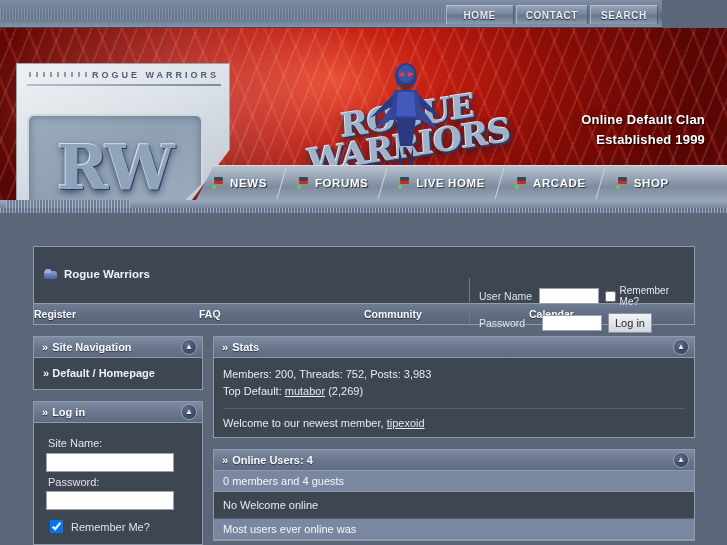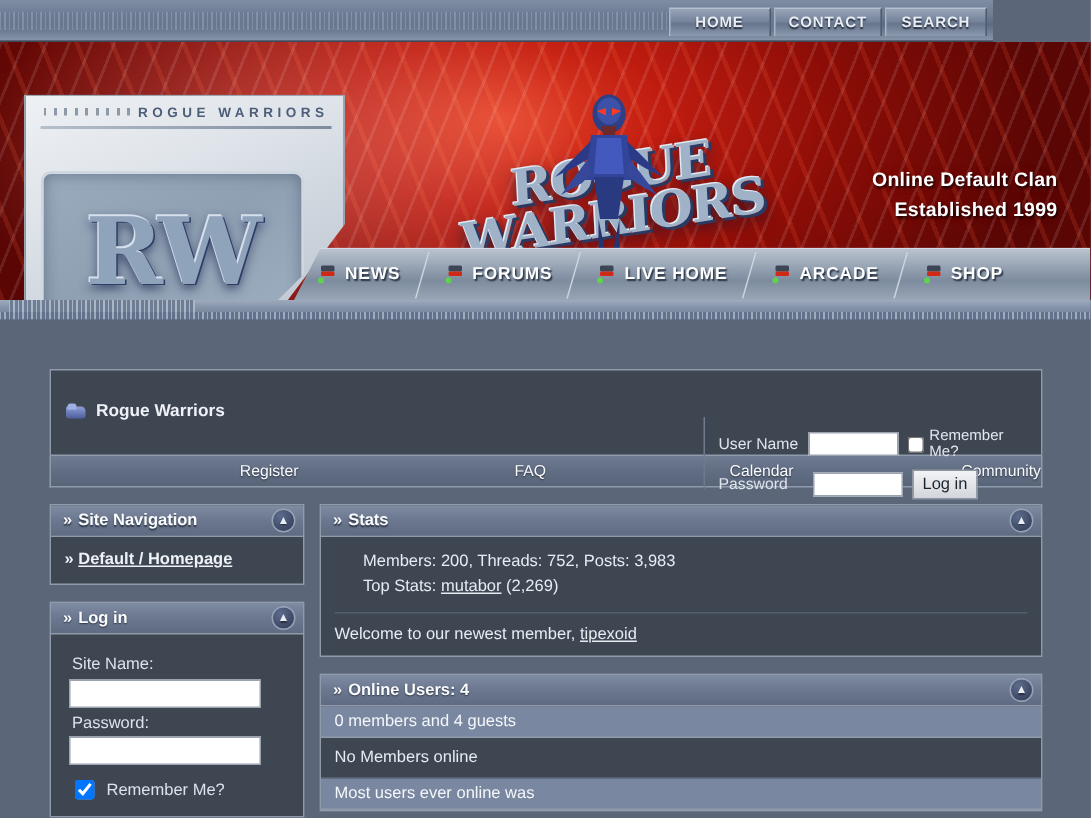--- a/index.html
+++ b/index.html
@@ -230,22 +230,22 @@
     cursor: pointer;
   }
 
   
   .subnav {
     display: flex; height: 21px; align-items: center;
     background: linear-gradient(180deg,#6f7b90 0%, #616d83 50%, #586478 100%);
     border: 1px solid #8f9aab; border-top: none;
   }
   .subnav a {
-    flex: 1; text-align: right; text-decoration: none;
-    font-size: 10.5px; font-weight: normal; color: #fafbfd;
+    flex: 1; text-align: left; text-decoration: none;
+    font-size: 10.5px; font-weight: bold; color: #fafbfd;
     text-shadow: 0 1px 1px rgba(25,32,44,.8);
   }
 
   
   .cols { display: flex; gap: 10px; margin-top: 11px; align-items: flex-start; }
   .col-left { width: 170px; flex: 0 0 170px; }
   .col-right { flex: 1; }
 
   .panel {
     border: 1px solid #8f9aab;
@@ -273,32 +273,32 @@
     cursor: pointer;
   }
   .panel-body { padding: 8px 9px; font-size: 11px; color: #e7ebf2; }
   .panel-body a { color: #e7ebf2; }
 
   .navlink {
     display: block; padding: 9px 9px 10px 9px;
     font-size: 11px; font-weight: bold; color: #eef2f8;
     text-decoration: none;
   }
-  .navlink b { text-decoration: underline; }
+  .navlink b { }
 
   .field-label { font-size: 11px; color: #dde3ec; margin: 4px 0 3px 2px; }
   .field-input {
     width: 128px; height: 19px; border: 1px solid #9aa3af; background: #fff;
     font-size: 11px; padding: 0 3px;
     font-family: "Liberation Sans", sans-serif;
   }
   .login-panel-body { padding: 10px 12px 8px 12px; }
   .remember2 { display: flex; align-items: center; gap: 5px; font-size: 11px; color: #dde3ec; margin-top: 7px; }
 
-  .stats-line { line-height: 1.55; margin-left: 19px; }
+  .stats-line { line-height: 1.55; }
   .stats-line a, .welcome a { }
   .divider-block {
     border-top: 1px solid #545e6e;
     margin-top: 8px; padding-top: 8px;
   }
   .subhead-bar {
     background: #7a87a0; color: #f4f7fb;
     font-size: 11px; padding: 4px 9px;
     border-bottom: 1px solid #8f9aab;
   }
@@ -424,22 +424,22 @@
           <label>Password</label>
           <input type="password" value="" style="">
           <button class="loginbtn">Log in</button>
         </div>
       </div>
     </div>
 
     <div class="subnav">
       <a href="#">Register</a>
       <a href="#">FAQ</a>
+      <a href="#">Community</a>
       <a href="#">Calendar</a>
-      <a href="#">Community</a>
     </div>
 
     <div class="cols">
 
       <div class="col-left">
 
         <div class="panel">
           <div class="panel-head">
             <span class="chev">»</span>
             <span>Site Navigation</span>
@@ -474,38 +474,38 @@
 
         <div class="panel">
           <div class="panel-head">
             <span class="chev">»</span>
             <span>Stats</span>
             <span class="collapse">▲</span>
           </div>
           <div class="panel-body">
             <div class="stats-line">Members: 200, Threads: 752, Posts: 3,983</div>
             <div class="stats-line">
-              <span>Top Stats:</span>
+              <span>Top Default:</span>
               <a href="#">mutabor</a>
               <span>(2,269)</span>
             </div>
             <div class="divider-block welcome">
               <span>Welcome to our newest member,</span>
               <a href="#">tipexoid</a>
             </div>
           </div>
         </div>
 
         <div class="panel">
           <div class="panel-head">
             <span class="chev">»</span>
             <span>Online Users: 4</span>
             <span class="collapse">▲</span>
           </div>
           <div class="subhead-bar">0 members and 4 guests</div>
-          <div class="row-line">No Members online</div>
+          <div class="row-line">No Welcome online</div>
           <div class="subhead-bar">Most users ever online was</div>
         </div>
 
       </div>
     </div>
   </div>
 </div>
 
 </body></html>

